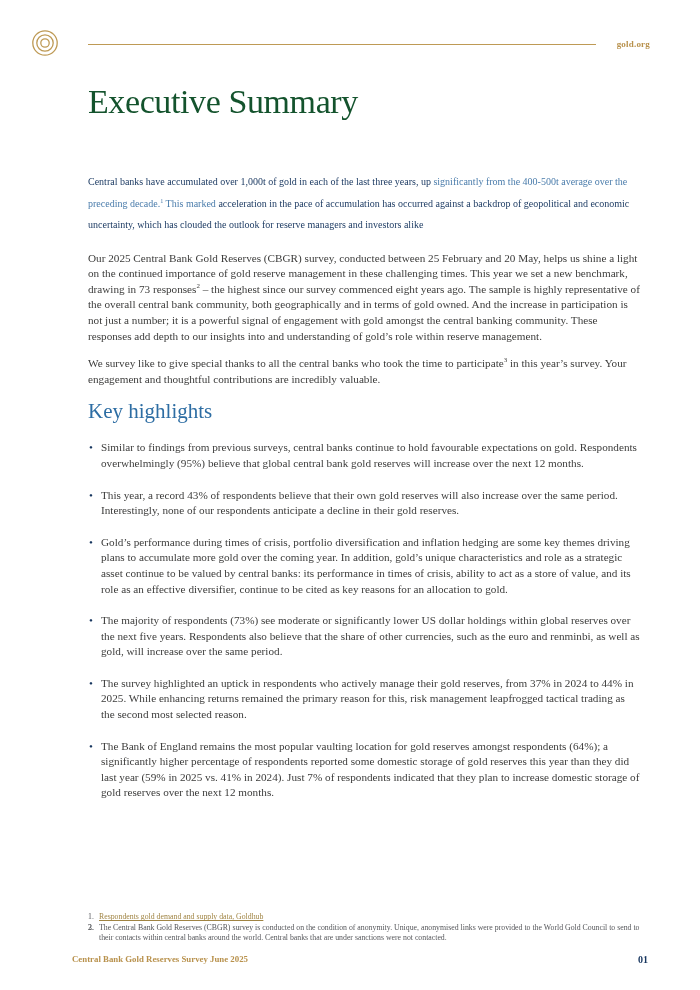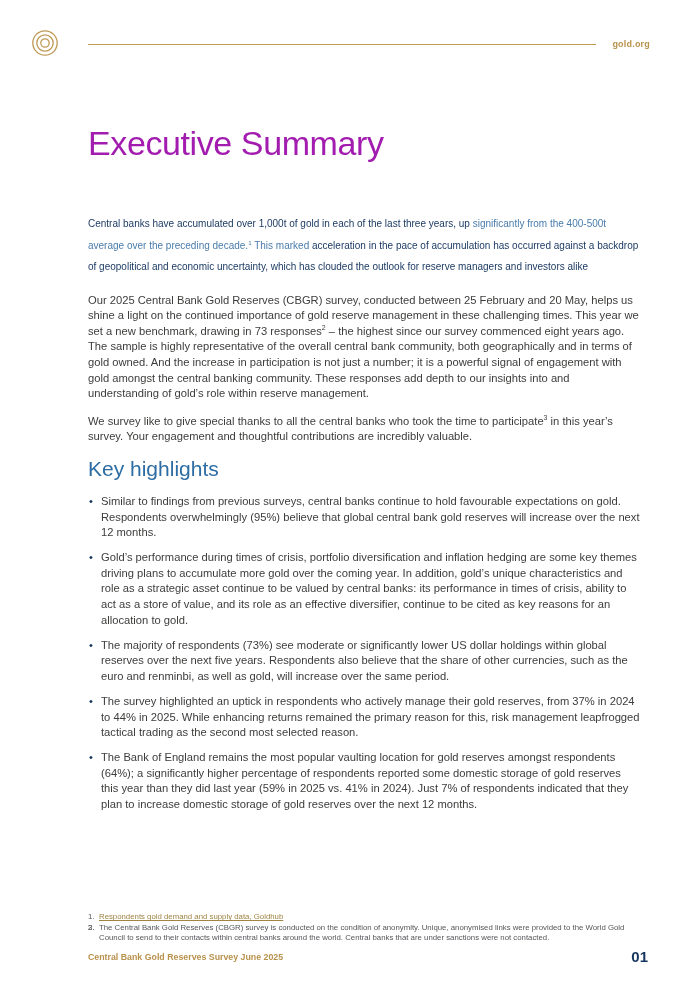--- a/index.html
+++ b/index.html
@@ -2,72 +2,72 @@
 <html><head>
 <meta charset="utf-8">
 <style>
   * { margin:0; padding:0; box-sizing:border-box; }
   html, body { width:700px; height:990px; }
   body {
     font-family:"Liberation Sans","DejaVu Sans",sans-serif;
     background:#ffffff;
     color:#3c3c3b;
   }
-  .page { position:relative; width:700px; height:990px; background:#ffffff; overflow:hidden; }
+  .page { position:relative; width:700px; height:990px; background:#ffffff; overflow:hidden;font-family:Liberation Serif, serif; }
 
   
   .logo { position:absolute; left:30px; top:28px; width:30px; height:30px; }
   .header-rule { position:absolute; left:88px; right:104px; top:44px; height:1px; background:#BE9A55; }
   .site-label {
     position:absolute; right:50px; top:39px;
     font-size:9px; color:#B8914C; text-decoration:none; letter-spacing:0.2px; font-weight:600;
   }
 
   
   .content { position:absolute; left:88px; top:82px; width:552px; }
   .doc-title {
     font-size:34px; line-height:1.15; font-weight:400;
-    color:#a21caf; letter-spacing:-0.4px; margin-bottom:50px;margin-top:42px;
+    color:#14532d; letter-spacing:-0.4px; margin-bottom:50px;
   }
   .lead {
     font-size:10px; line-height:21.5px; color:#17365F; margin-bottom:15px;
   }
   .lead .lt { color:#4A7CAB; }
   .body-p { font-size:11.2px; line-height:15.6px; margin-bottom:12px; color:#3c3c3b; }
   sup { font-size:0.62em; vertical-align:super; line-height:0; }
 
   .section-heading {
     font-size:21px; font-weight:400; color:#2D6DA3;
     margin-bottom:13px;
   }
   .bullets { list-style:none; }
   .bullets li {
     position:relative; padding-left:13px; margin-bottom:9.5px;
-    font-size:11.2px; line-height:15.6px;
+    font-size:11.2px; line-height:15.6px;margin-top:16px;
   }
   .bullets li::before {
     content:"\2022"; position:absolute; left:1px; top:0; color:#17365F;
   }
 
   
   .footnotes {
     position:absolute; left:88px; width:560px; bottom:46px;
     font-size:7.8px; line-height:10.6px; color:#55565a;
   }
   .fn { position:relative; padding-left:11px; }
   .fn-num { position:absolute; left:0; }
   .fn-link { color:#A08443; text-decoration:underline; }
 
   
   .footer {
-    position:absolute; left:88px; right:52px; bottom:25px;
-    display:flex; justify-content:space-between; align-items:center;margin-top:41px;
+    position:absolute; left:72px; right:52px; bottom:25px;
+    display:flex; justify-content:space-between; align-items:flex-start;margin-top:41px;
   }
   .footer-left { color:#B8914C; font-size:8.8px; font-weight:600; }
-  .page-num { color:#17365F; font-size:15px; font-weight:700; }
+  .page-num { color:#17365F; font-size:10px; font-weight:700; }
 </style>
 </head>
 <body>
 
 <div class="page">
 
   <div class="logo">
     <svg viewBox="0 0 30 30" width="30" height="30" aria-hidden="true">
       <circle cx="15" cy="15" r="4.2" fill="none" stroke="#BE9A55" stroke-width="1.3"></circle>
       <circle cx="15" cy="15" r="8.2" fill="none" stroke="#BE9A55" stroke-width="1.3"></circle>
@@ -84,20 +84,21 @@
     <p class="lead"><span>Central banks have accumulated over 1,000t of gold in each of the last three years, up </span><span class="lt">significantly from the 400-500t average over the preceding decade.</span><sup class="lt">1</sup><span class="lt"> This marked </span><span>acceleration in the pace of accumulation has occurred against a backdrop of geopolitical and economic uncertainty, which has clouded the outlook for reserve managers and investors alike</span></p>
 
     <p class="body-p"><span>Our 2025 Central Bank Gold Reserves (CBGR) survey, conducted between 25 February and 20 May, helps us shine a light on the continued importance of gold reserve management in these challenging times. This year we set a new benchmark, drawing in 73 responses</span><sup>2</sup><span> – the highest since our survey commenced eight years ago. The sample is highly representative of the overall central bank community, both geographically and in terms of gold owned. And the increase in participation is not just a number; it is a powerful signal of engagement with gold amongst the central banking community. These responses add depth to our insights into and understanding of gold’s role within reserve management.</span></p>
 
     <p class="body-p"><span>We survey like to give special thanks to all the central banks who took the time to participate</span><sup>3</sup><span> in this year’s survey. Your engagement and thoughtful contributions are incredibly valuable.</span></p>
 
     <h2 class="section-heading">Key highlights</h2>
 
     <ul class="bullets">
       <li><span>Similar to findings from previous surveys, central banks continue to hold favourable expectations on gold. Respondents overwhelmingly (95%) believe that global central bank gold reserves will increase over the next 12 months.</span></li>
+      <li><span>This year, a record 43% of respondents believe that their own gold reserves will also increase over the same period. Interestingly, none of our respondents anticipate a decline in their gold reserves.</span></li>
       <li><span>Gold’s performance during times of crisis, portfolio diversification and inflation hedging are some key themes driving plans to accumulate more gold over the coming year. In addition, gold’s unique characteristics and role as a strategic asset continue to be valued by central banks: its performance in times of crisis, ability to act as a store of value, and its role as an effective diversifier, continue to be cited as key reasons for an allocation to gold.</span></li>
       <li><span>The majority of respondents (73%) see moderate or significantly lower US dollar holdings within global reserves over the next five years. Respondents also believe that the share of other currencies, such as the euro and renminbi, as well as gold, will increase over the same period.</span></li>
       <li><span>The survey highlighted an uptick in respondents who actively manage their gold reserves, from 37% in 2024 to 44% in 2025. While enhancing returns remained the primary reason for this, risk management leapfrogged tactical trading as the second most selected reason.</span></li>
       <li><span>The Bank of England remains the most popular vaulting location for gold reserves amongst respondents (64%); a significantly higher percentage of respondents reported some domestic storage of gold reserves this year than they did last year (59% in 2025 vs. 41% in 2024). Just 7% of respondents indicated that they plan to increase domestic storage of gold reserves over the next 12 months.</span></li>
     </ul>
 
   </div>
 
   <div class="footnotes">
     <div class="fn"><span class="fn-num">1.</span><a href="#" class="fn-link">Respondents gold demand and supply data, Goldhub</a></div>

